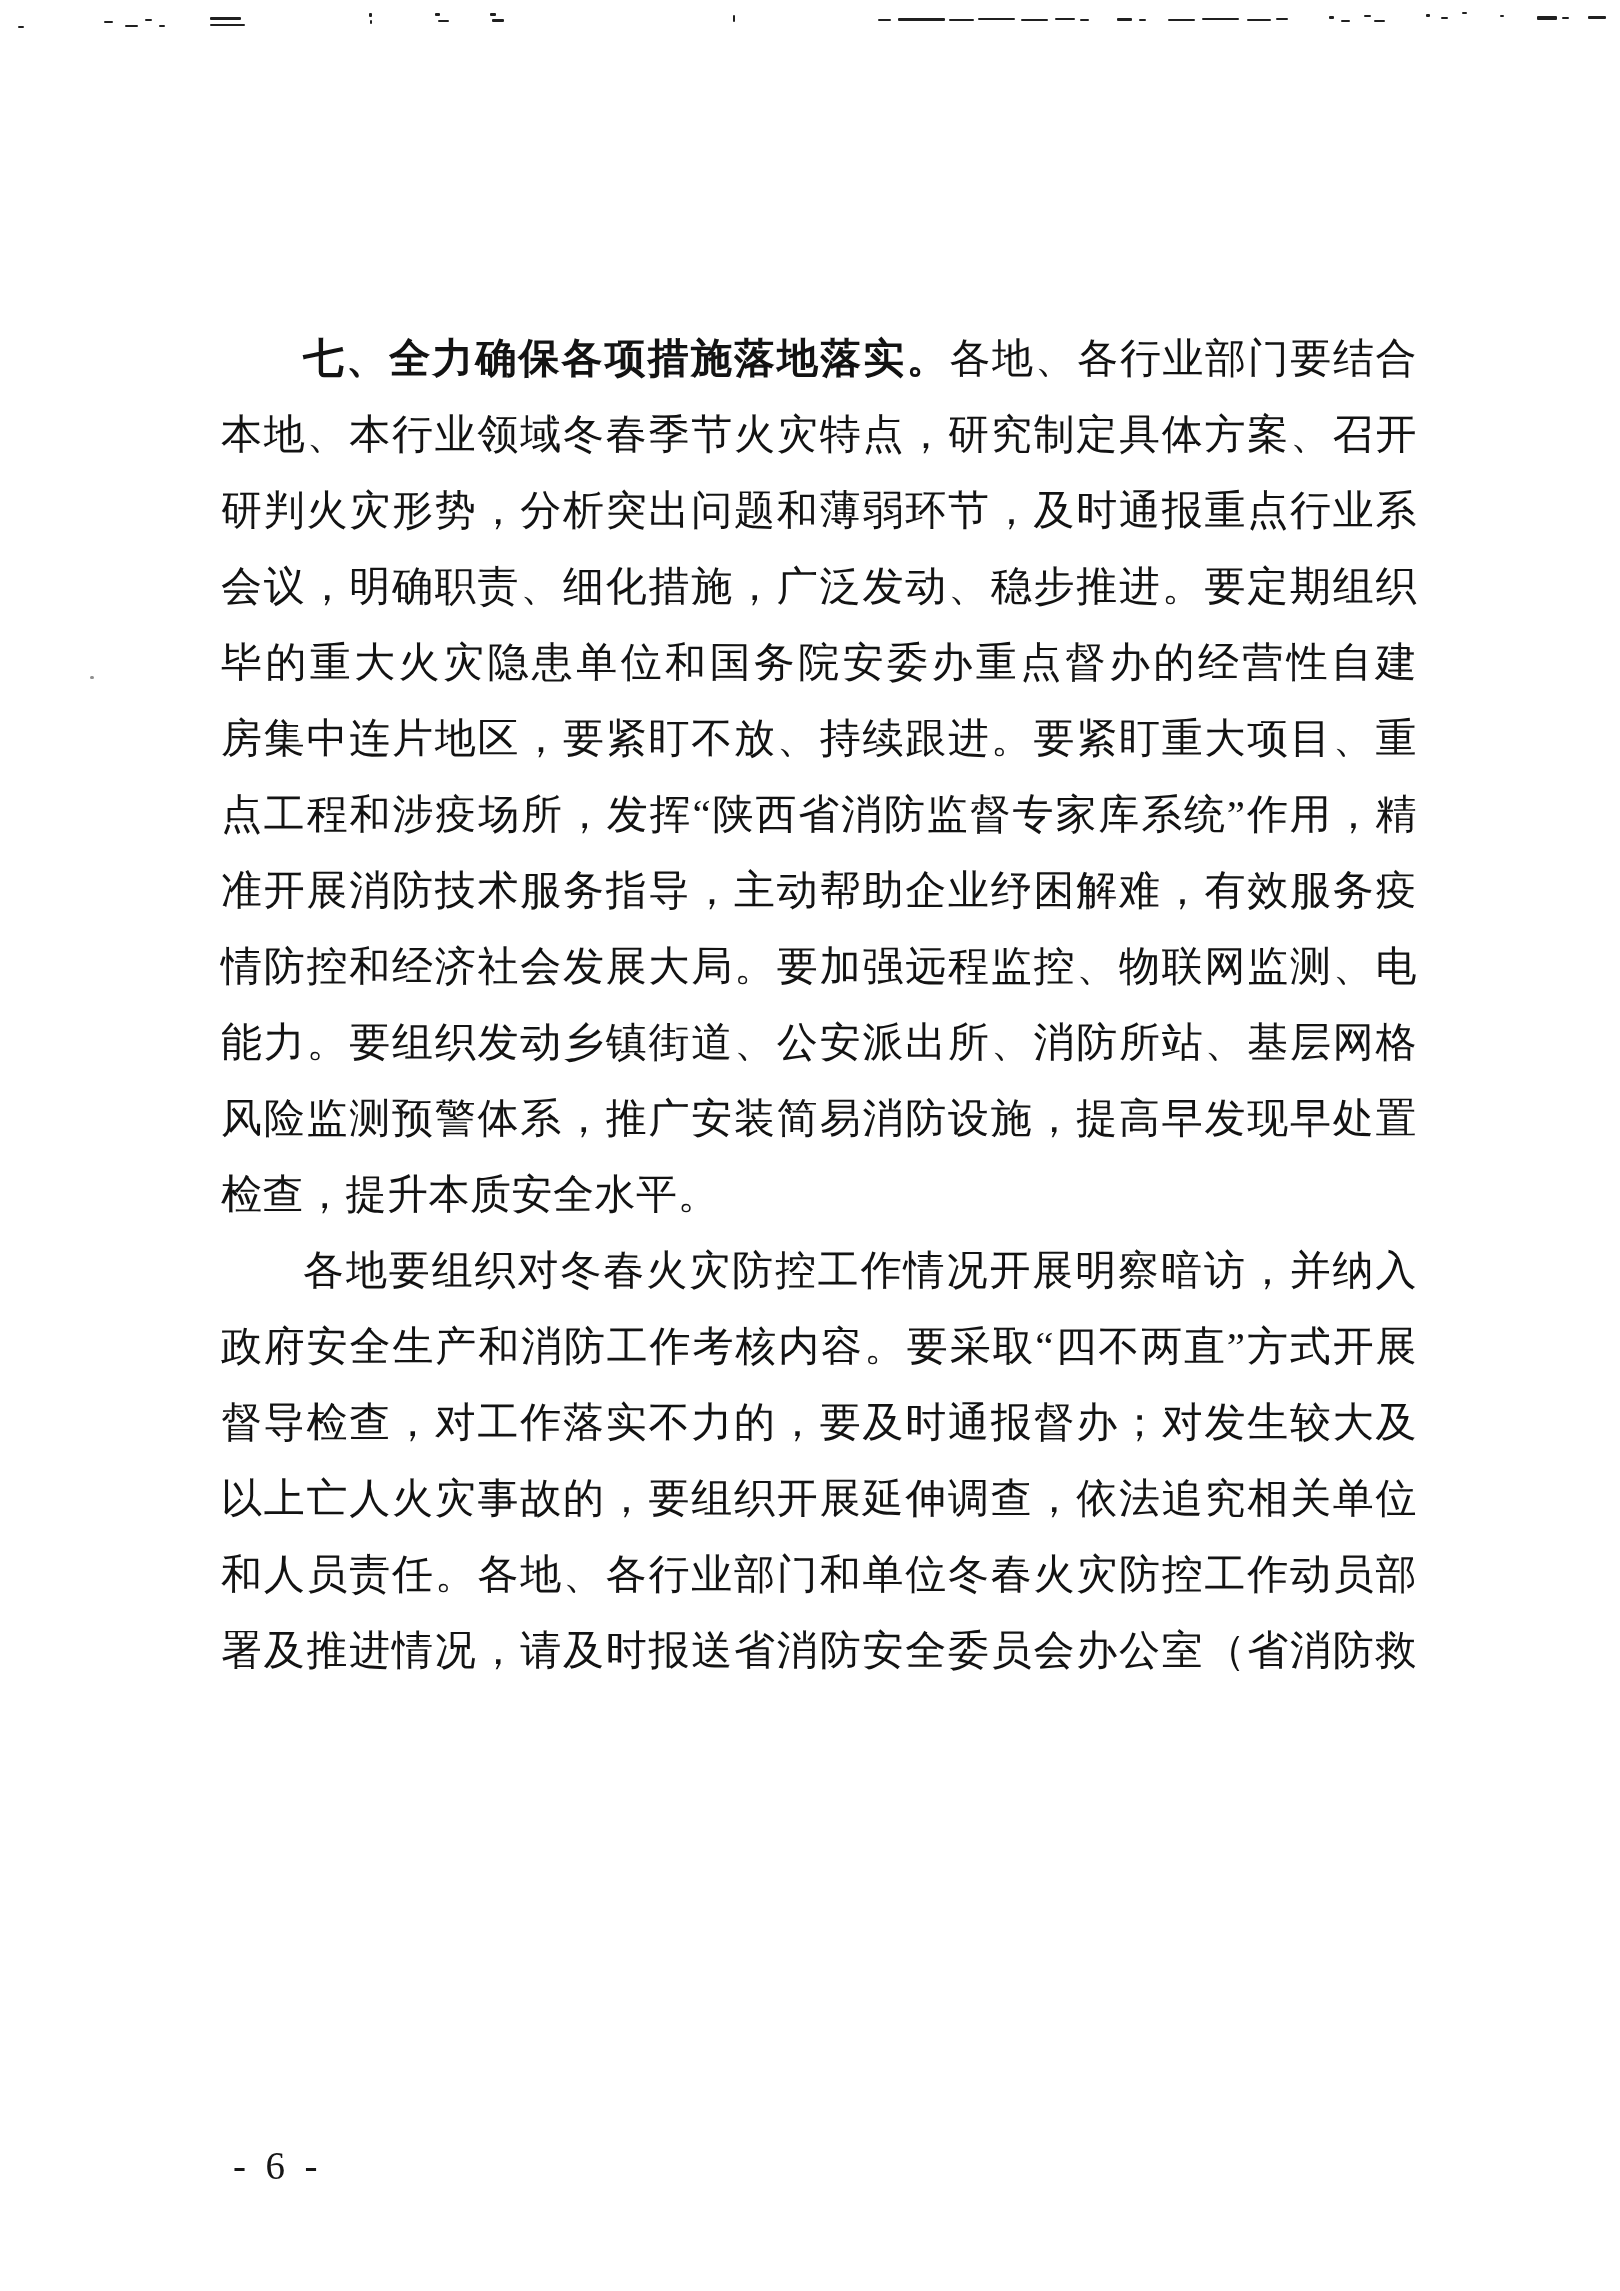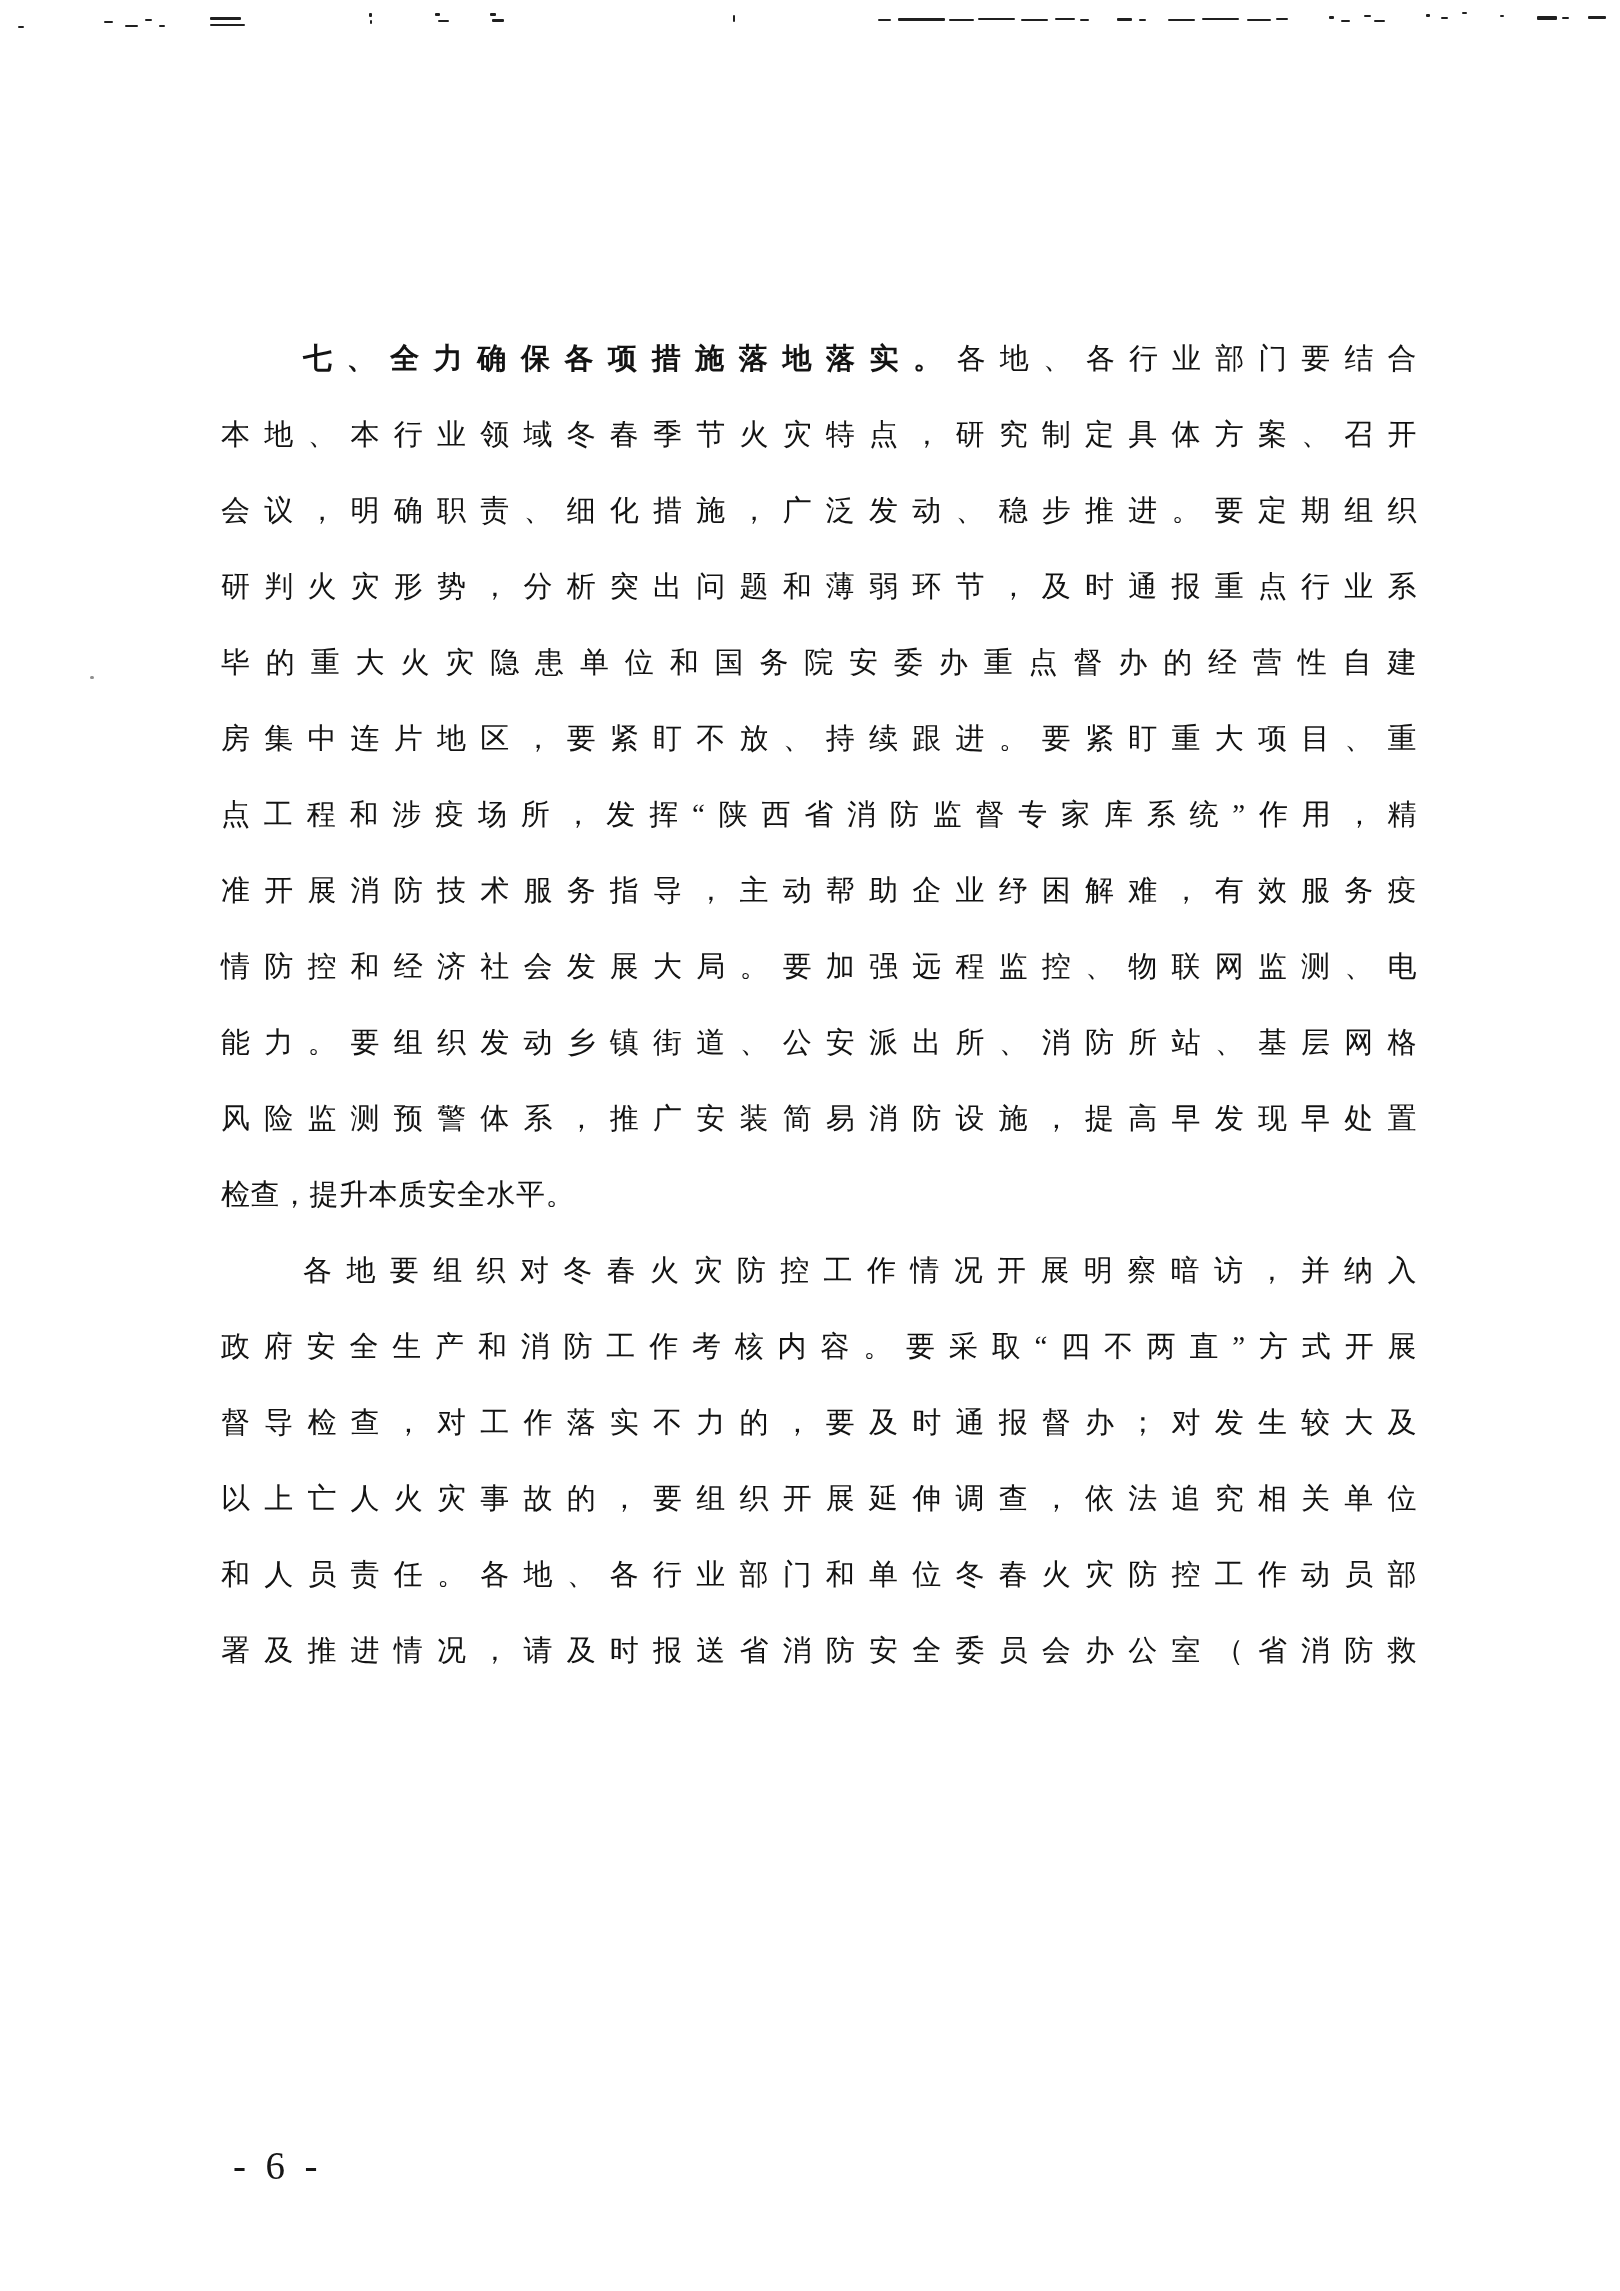--- a/index.html
+++ b/index.html
@@ -16,21 +16,21 @@
     font-family: "Liberation Serif", "DejaVu Serif", serif;
     color: #131313;
   }
   .text-block {
     position: absolute;
     left: 221px;
     top: 320px;
     width: 1196px;
   }
   .line {
-    font-size: 29px;
+    font-size: 41px;
     line-height: 76px;
     height: 76px;
     letter-spacing: 0.5px;
     text-align: left;
     white-space: normal;
   }
   .line.full {
     text-align: justify;
     text-align-last: justify;
   }
@@ -107,22 +107,22 @@
       <div class="noise" style="left: 1537px; top: 15.7px; width: 19.6px; height: 3.9px;"></div>
       <div class="noise" style="left: 1562px; top: 16.7px; width: 6.9px; height: 2px;"></div>
       <div class="noise" style="left: 1588px; top: 15.7px; width: 17.6px; height: 2.9px;"></div>
     </div>
 
   <div class="speck" style="left:90px; top:676px;"></div>
 
   <div class="text-block" id="text-block">
       <div class="line full indent"><span class="heading-bold">七、全力确保各项措施落地落实。</span>各地、各行业部门要结合</div>
       <div class="line full">本地、本行业领域冬春季节火灾特点，研究制定具体方案、召开</div>
+      <div class="line full">研判火灾形势，分析突出问题和薄弱环节，及时通报重点行业系</div>
       <div class="line full">会议，明确职责、细化措施，广泛发动、稳步推进。要定期组织</div>
-      <div class="line full">研判火灾形势，分析突出问题和薄弱环节，及时通报重点行业系</div>
       <div class="line full">毕的重大火灾隐患单位和国务院安委办重点督办的经营性自建</div>
       <div class="line full">房集中连片地区，要紧盯不放、持续跟进。要紧盯重大项目、重</div>
       <div class="line full">点工程和涉疫场所，发挥“陕西省消防监督专家库系统”作用，精</div>
       <div class="line full">准开展消防技术服务指导，主动帮助企业纾困解难，有效服务疫</div>
       <div class="line full">情防控和经济社会发展大局。要加强远程监控、物联网监测、电</div>
       <div class="line full">能力。要组织发动乡镇街道、公安派出所、消防所站、基层网格</div>
       <div class="line full">风险监测预警体系，推广安装简易消防设施，提高早发现早处置</div>
       <div class="line">检查，提升本质安全水平。</div>
       <div class="line full indent">各地要组织对冬春火灾防控工作情况开展明察暗访，并纳入</div>
       <div class="line full">政府安全生产和消防工作考核内容。要采取“四不两直”方式开展</div>

